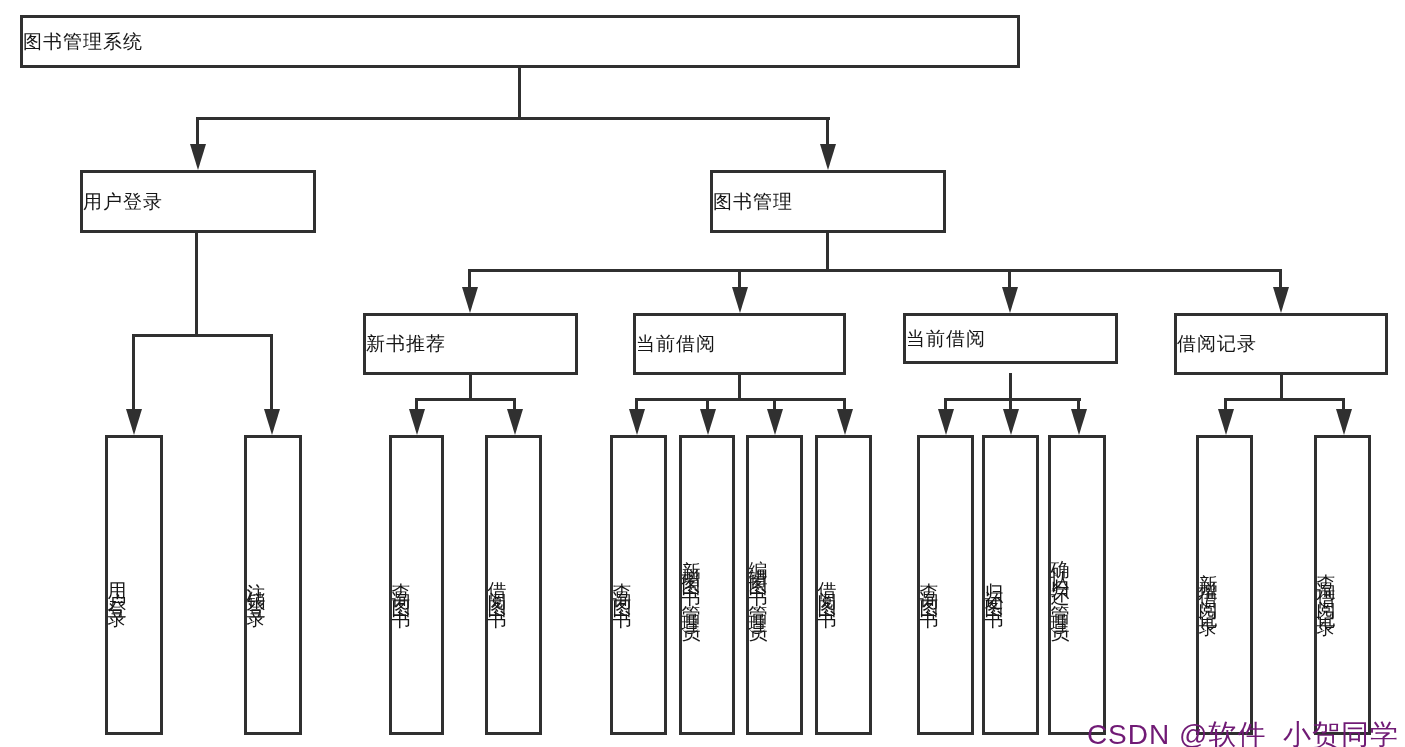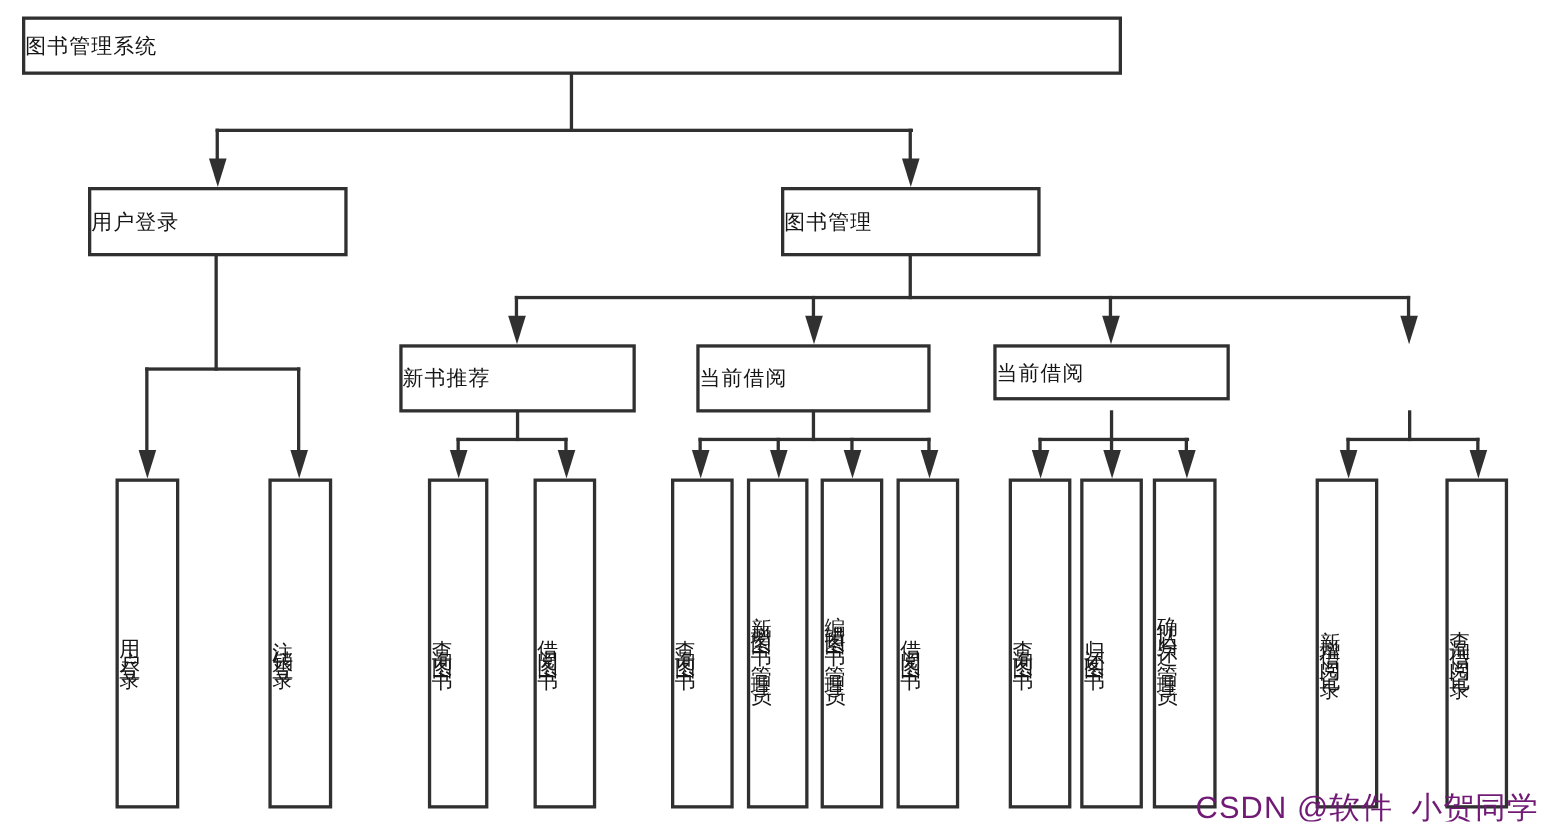--- a/index.html
+++ b/index.html
@@ -40,20 +40,23 @@
   </div>
 
   <div class="node" style="left:633px;top:313px;width:213px;height:62px">
     <span class="lbl">当前借阅</span>
   </div>
 
   <div class="node" style="left:903px;top:313px;width:215px;height:51px">
     <span class="lbl">当前借阅</span>
   </div>
 
+  <div class="node" style="left:1174px;top:313px;width:214px;height:62px">
+    <span class="lbl">借阅记录</span>
+  </div>
 
   <div class="node leaf" style="left:105px;top:435px;width:58px;height:300px">
     <span class="lbl">用户登录</span>
   </div>
 
   <div class="node leaf" style="left:244px;top:435px;width:58px;height:300px">
     <span class="lbl">注销登录</span>
   </div>
 
   <div class="node leaf" style="left:389px;top:435px;width:55px;height:300px">

